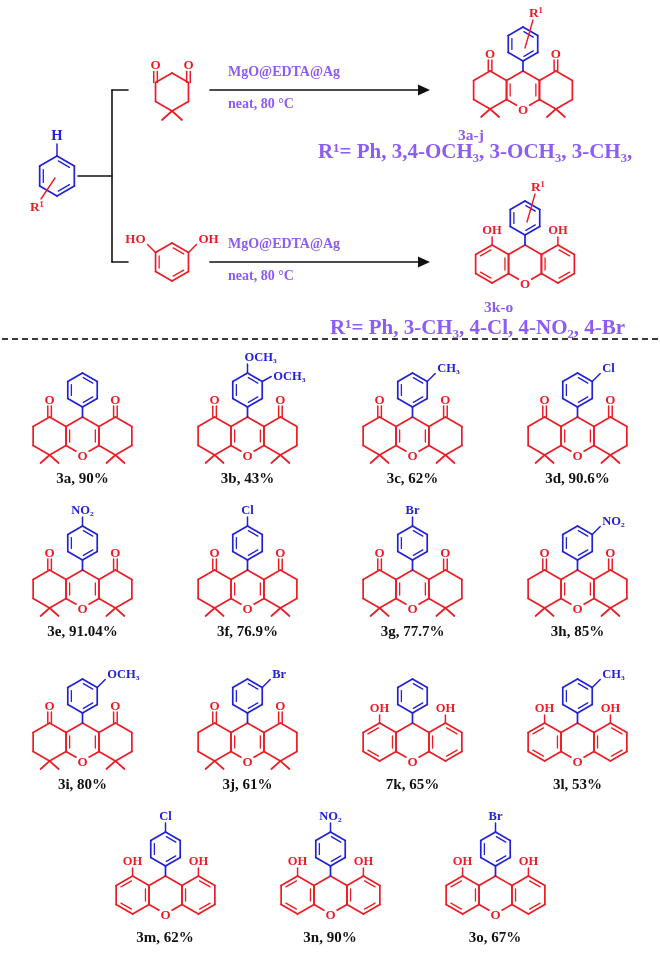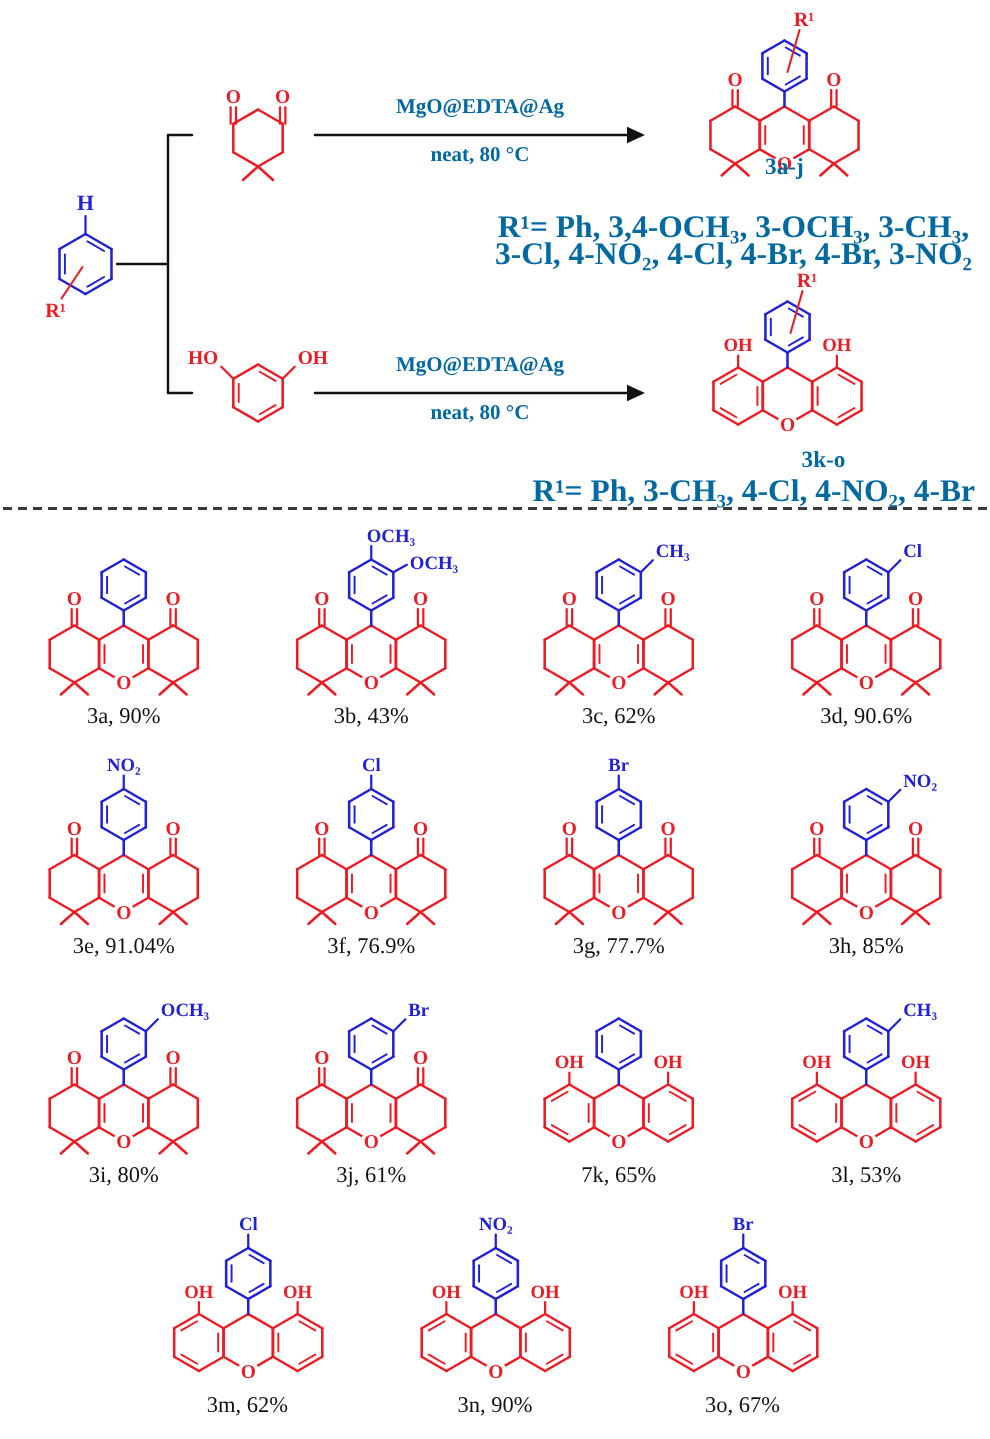--- a/index.html
+++ b/index.html
@@ -1,29 +1,29 @@
 <!DOCTYPE html>
 <html><head>
 <meta charset="utf-8">
 <style>
   html,body{margin:0;padding:0;background:#ffffff;}
   body{width:660px;height:959px;overflow:hidden;}
   .canvas{position:relative;width:660px;height:959px;background:#fff;
           font-family:"Liberation Serif","DejaVu Serif",serif;}
   svg text{font-family:"Liberation Serif","DejaVu Serif",serif;}
-  .txt{position:absolute;text-align:center;font-weight:bold;color:#0369a1;line-height:1.1;}
+  .txt{position:absolute;font-weight:bold;color:#8b5cf6;line-height:1.1;}
   .cat{font-size:14px;}
   .range{font-size:15.5px;}
   .scope{font-size:21px;}
   .divider{position:absolute;top:338px;left:2px;width:656px;height:0;border-top:2px dashed #3a3a3a;}
   .grid{position:absolute;top:344px;left:0;width:660px;}
   .grid-row{display:flex;height:153px;}
   .grid-row.center{justify-content:center;}
   .cell{width:165px;display:flex;flex-direction:column;align-items:center;}
-  .plabel{font-size:15px;font-weight:normal;color:#111;margin-top:2px;white-space:nowrap;}
+  .plabel{font-size:15px;font-weight:bold;color:#111;margin-top:2px;white-space:nowrap;}
 </style>
 </head>
 <body>
 
 <div class="canvas">
 
   <svg id="scheme-svg" width="660" height="342">
       <line x1="57" y1="156" x2="74.32" y2="166" stroke="#2121d6" stroke-width="1.7" stroke-linecap="round"></line>
       <line x1="74.32" y1="166" x2="74.32" y2="186" stroke="#2121d6" stroke-width="1.7" stroke-linecap="round"></line>
       <line x1="74.32" y1="186" x2="57" y2="196" stroke="#2121d6" stroke-width="1.7" stroke-linecap="round"></line>
@@ -159,23 +159,22 @@
       <line x1="527" y1="222" x2="535" y2="194" stroke="#ec1c24" stroke-width="1.4" stroke-linecap="round"></line>
       <text x="538" y="191" fill="#ec1c24" font-size="13.5" text-anchor="middle" font-weight="bold">R¹</text>
     </svg>
 
   <div class="txt cat" style="left:228px;top:64px;width:184px">MgO@EDTA@Ag</div>
   <div class="txt cat" style="left:228px;top:96px;width:184px">neat, 80 °C</div>
 
   <div class="txt cat" style="left:228px;top:236px;width:184px">MgO@EDTA@Ag</div>
   <div class="txt cat" style="left:228px;top:268px;width:184px">neat, 80 °C</div>
 
-  <div class="txt range" style="left:458px;top:103px;width:130px">3a-j</div>
+  <div class="txt range" style="left:458px;top:126px;width:130px">3a-j</div>
   <div class="txt scope" style="left:318px;top:140px;width:342px">R¹= Ph, 3,4-OCH₃, 3-OCH₃, 3-CH₃,</div>
-  <div class="txt scope" style="left:318px;top:158px;width:342px">3-Cl, 4-NO₂, 4-Cl, 4-Br, 4-Br, 3-NO₂</div>
 
   <div class="txt range" style="left:484px;top:298px;width:130px">3k-o</div>
   <div class="txt scope" style="left:330px;top:316px;width:345px">R¹= Ph, 3-CH₃, 4-Cl, 4-NO₂, 4-Br</div>
 
   <div class="divider"></div>
 
   <div class="grid">
     <div class="grid-row">
         <div class="cell">
     <svg class="struct" width="165" height="124">

